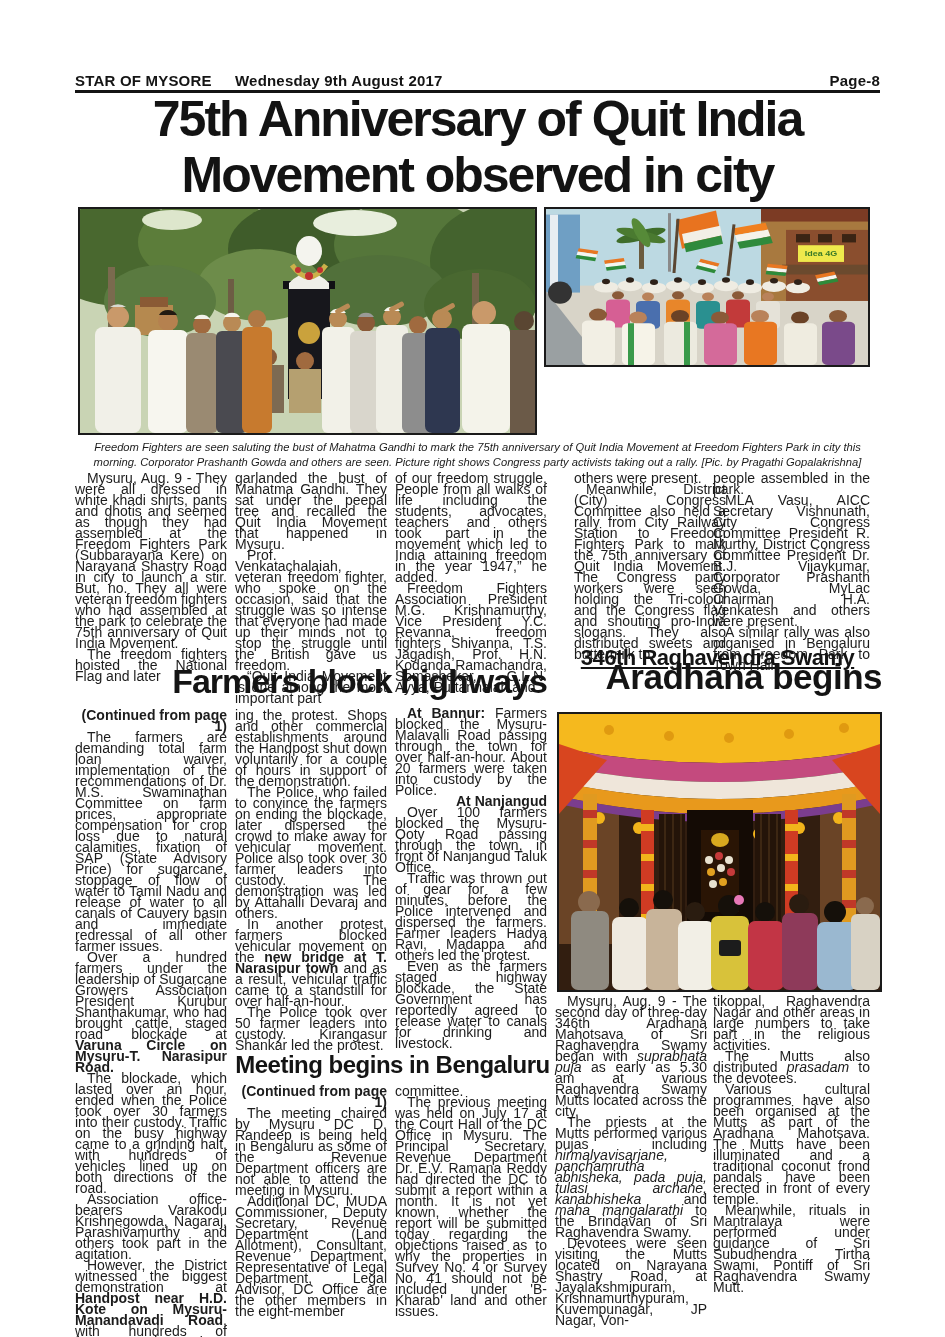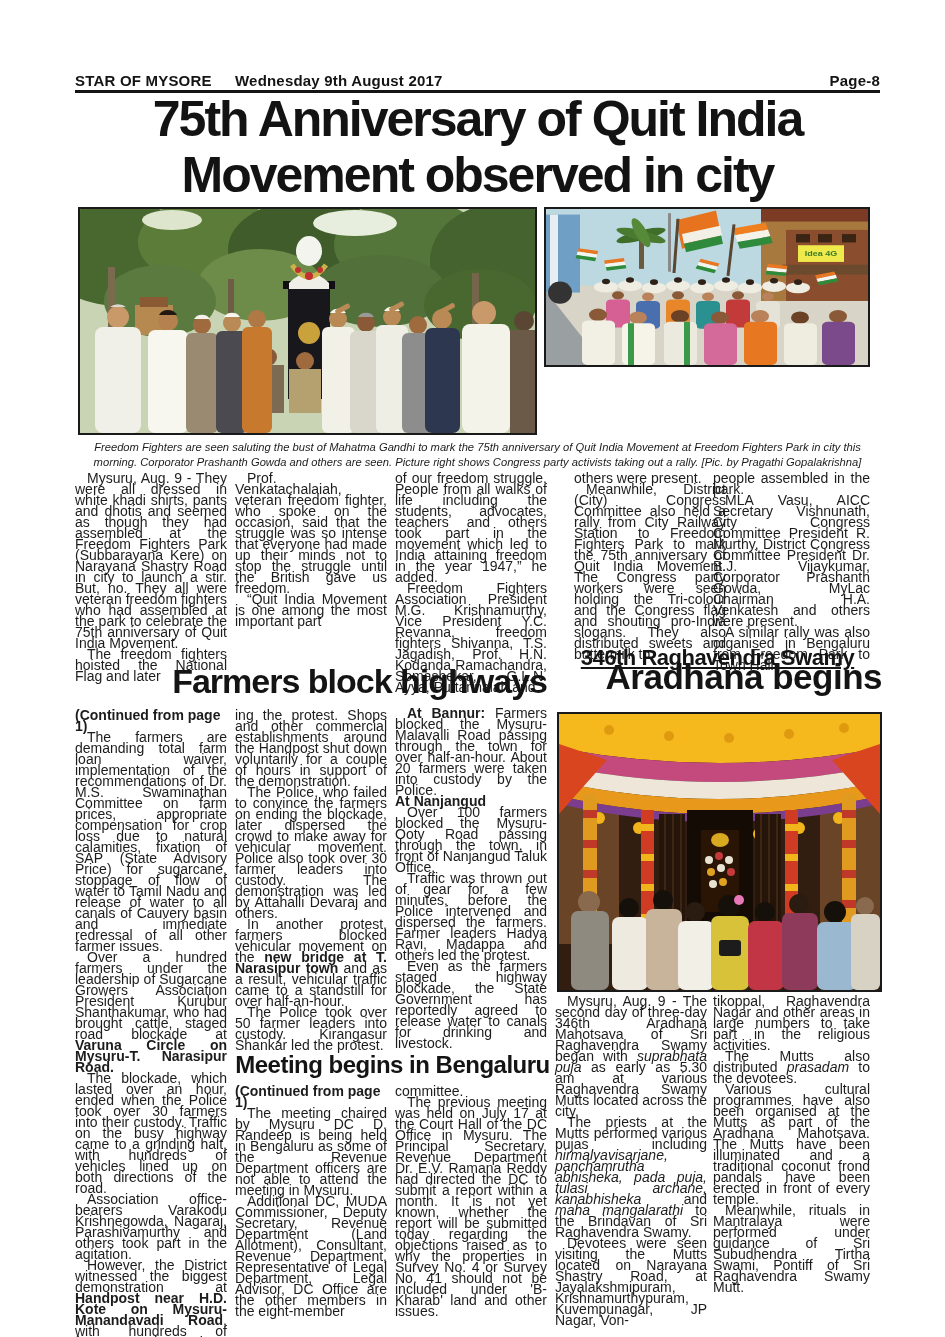--- a/index.html
+++ b/index.html
@@ -23,21 +23,21 @@
   .photo-right{left:544px;top:207px;width:326px;height:160px;}
   .photo-ragha{left:557px;top:712px;width:325px;height:280px;}
 
   .caption{position:absolute;left:75px;top:440px;width:805px;text-align:center;
            font-weight:normal;font-style:italic;font-size:11.2px;line-height:15px;color:#1b1b1b;}
 
   .col{position:absolute;width:152px;font-size:14px;line-height:11px;color:#1c1c1c;}
   .para{margin:0;text-align:justify;}
   .para.indent{text-indent:12px;}
   .para.noindent{text-indent:0;}
-  .para.center-bold{text-align:left;font-weight:bold;text-indent:0;}
+  .para.center-bold{text-align:right;font-weight:bold;text-indent:0;}
   .para .b{font-weight:bold;}
   .para .i{font-style:italic;}
 
   .subhead{position:absolute;font-weight:bold;text-align:center;color:#141414;line-height:1.05;}
   .farmers-hl{left:75px;top:664px;width:472px;font-size:34px;letter-spacing:-1px;text-align:right;}
   .meeting-hl{left:235px;top:1052px;width:315px;font-size:24px;letter-spacing:-.5px;}
   .ragha-hl1{left:553px;top:646px;width:329px;font-size:22px;letter-spacing:-.5px;white-space:nowrap;text-decoration:underline;}
   .ragha-hl2{left:553px;top:659px;width:329px;font-size:35px;letter-spacing:-.5px;text-align:right;}
 </style>
 </head>
@@ -240,20 +240,21 @@
     </svg>
   </div>
 
   <div class="caption">Freedom Fighters are seen saluting the bust of Mahatma Gandhi to mark the 75th anniversary of Quit India Movement at Freedom Fighters Park in city this morning. Corporator Prashanth Gowda and others are seen. Picture right shows Congress party activists taking out a rally. [Pic. by Pragathi Gopalakrishna]</div>
 
   <div class="col" style="left:75px;top:473px;">
       <p class="para indent"><span>Mysuru, Aug. 9 - They were all dressed in white khadi shirts, pants and dhotis and seemed as though they had assembled at the Freedom Fighters Park (Subbarayana Kere) on Narayana Shastry Road in city to launch a stir. But, no. They all were veteran freedom fighters who had assembled at the park to celebrate the 75th anniversary of Quit India Movement.</span></p>
       <p class="para indent"><span>The freedom fighters hoisted the National Flag and later</span></p>
     </div>
   <div class="col" style="left:235px;top:473px;">
+      <p class="para noindent"><span>garlanded the bust of Mahatma Gandhi. They sat under the peepal tree and recalled the Quit India Movement that happened in Mysuru.</span></p>
       <p class="para indent"><span>Prof. Venkatachalaiah, veteran freedom fighter, who spoke on the occasion, said that the struggle was so intense that everyone had made up their minds not to stop the struggle until the British gave us freedom.</span></p>
       <p class="para indent"><span>“Quit India Movement is one among the most important part</span></p>
     </div>
   <div class="col" style="left:395px;top:473px;">
       <p class="para noindent"><span>of our freedom struggle. People from all walks of life including the students, advocates, teachers and others took part in the movement which led to India attaining freedom in the year 1947,” he added.</span></p>
       <p class="para indent"><span>Freedom Fighters Association President M.G. Krishnamurthy, Vice President Y.C. Revanna, freedom fighters Shivanna, T.S. Jagadish, Prof. H.N. Kodanda Ramachandra, Somashekar, G.L.N. Ayya, Puttannaiah and</span></p>
     </div>
   <div class="col" style="left:555px;top:473px;margin-left:19px;">
       <p class="para noindent"><span>others were present.</span></p>
       <p class="para indent"><span>Meanwhile, District (City) Congress Committee also held a rally from City Railway Station to Freedom Fighters Park to mark the 75th anniversary of Quit India Movement. The Congress party workers were seen holding the Tri-colour and the Congress flag and shouting pro-India slogans. They also distributed sweets and buttermilk to</span></p>

